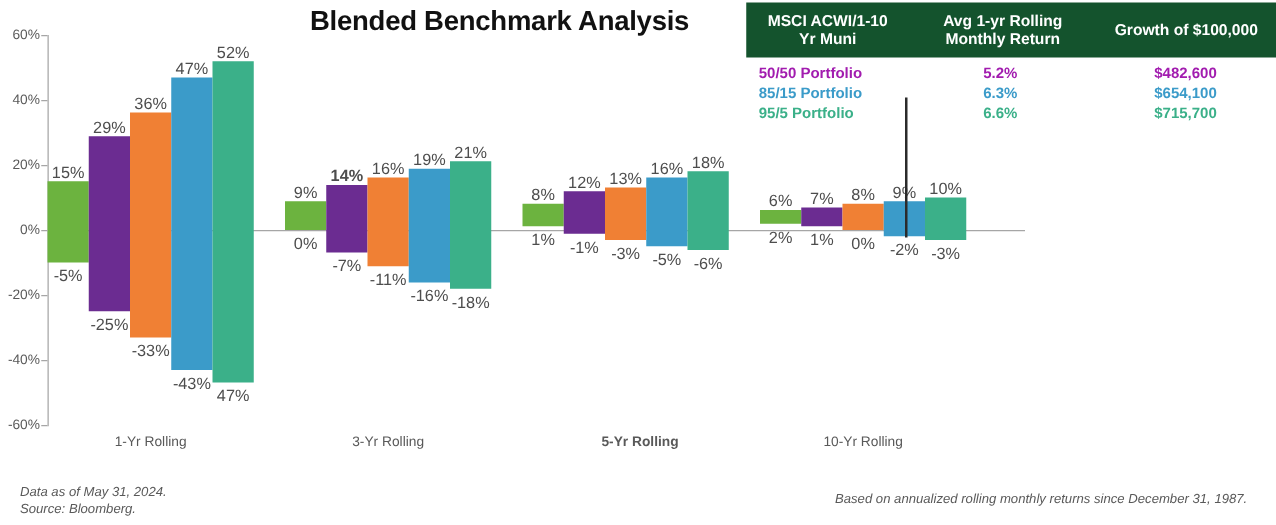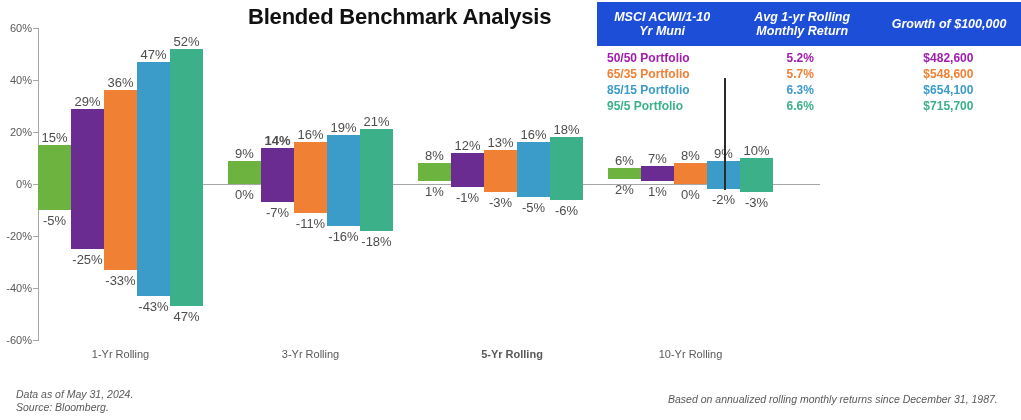--- a/index.html
+++ b/index.html
@@ -226,42 +226,37 @@
 <div class="tick-mark" style="top: 28px;"></div>
     <div class="tick-mark" style="top: 80px;"></div>
     <div class="tick-mark" style="top: 132px;"></div>
     <div class="tick-mark" style="top: 184px;"></div>
     <div class="tick-mark" style="top: 236px;"></div>
     <div class="tick-mark" style="top: 288px;"></div>
     <div class="tick-mark" style="top: 340px;"></div>
   </div>
 
 <div id="legend-table">
-  <div id="legend-header" style="background: #1d4ed8; font-style: italic;">
+  <div id="legend-header" style="background: #14532d;">
     <div class="hcell c1">
       <div>MSCI ACWI/1-10</div>
       <div>Yr Muni</div>
     </div>
     <div class="hcell c2">
       <div>Avg 1-yr Rolling</div>
       <div>Monthly Return</div>
     </div>
     <div class="hcell c3">Growth of $100,000</div>
   </div>
   <div id="legend-body">
     <div id="legend-divider"></div>
       <div class="legend-row" style="color: #a21caf;">
         <div class="cell c1">50/50 Portfolio</div>
         <div class="cell c2">5.2%</div>
         <div class="cell c3">$482,600</div>
-      </div>
-      <div class="legend-row" style="color: rgb(240, 128, 52);">
-        <div class="cell c1">65/35 Portfolio</div>
-        <div class="cell c2">5.7%</div>
-        <div class="cell c3">$548,600</div>
       </div>
       <div class="legend-row" style="color: rgb(59, 155, 201);">
         <div class="cell c1">85/15 Portfolio</div>
         <div class="cell c2">6.3%</div>
         <div class="cell c3">$654,100</div>
       </div>
       <div class="legend-row" style="color: rgb(59, 176, 137);">
         <div class="cell c1">95/5 Portfolio</div>
         <div class="cell c2">6.6%</div>
         <div class="cell c3">$715,700</div>

